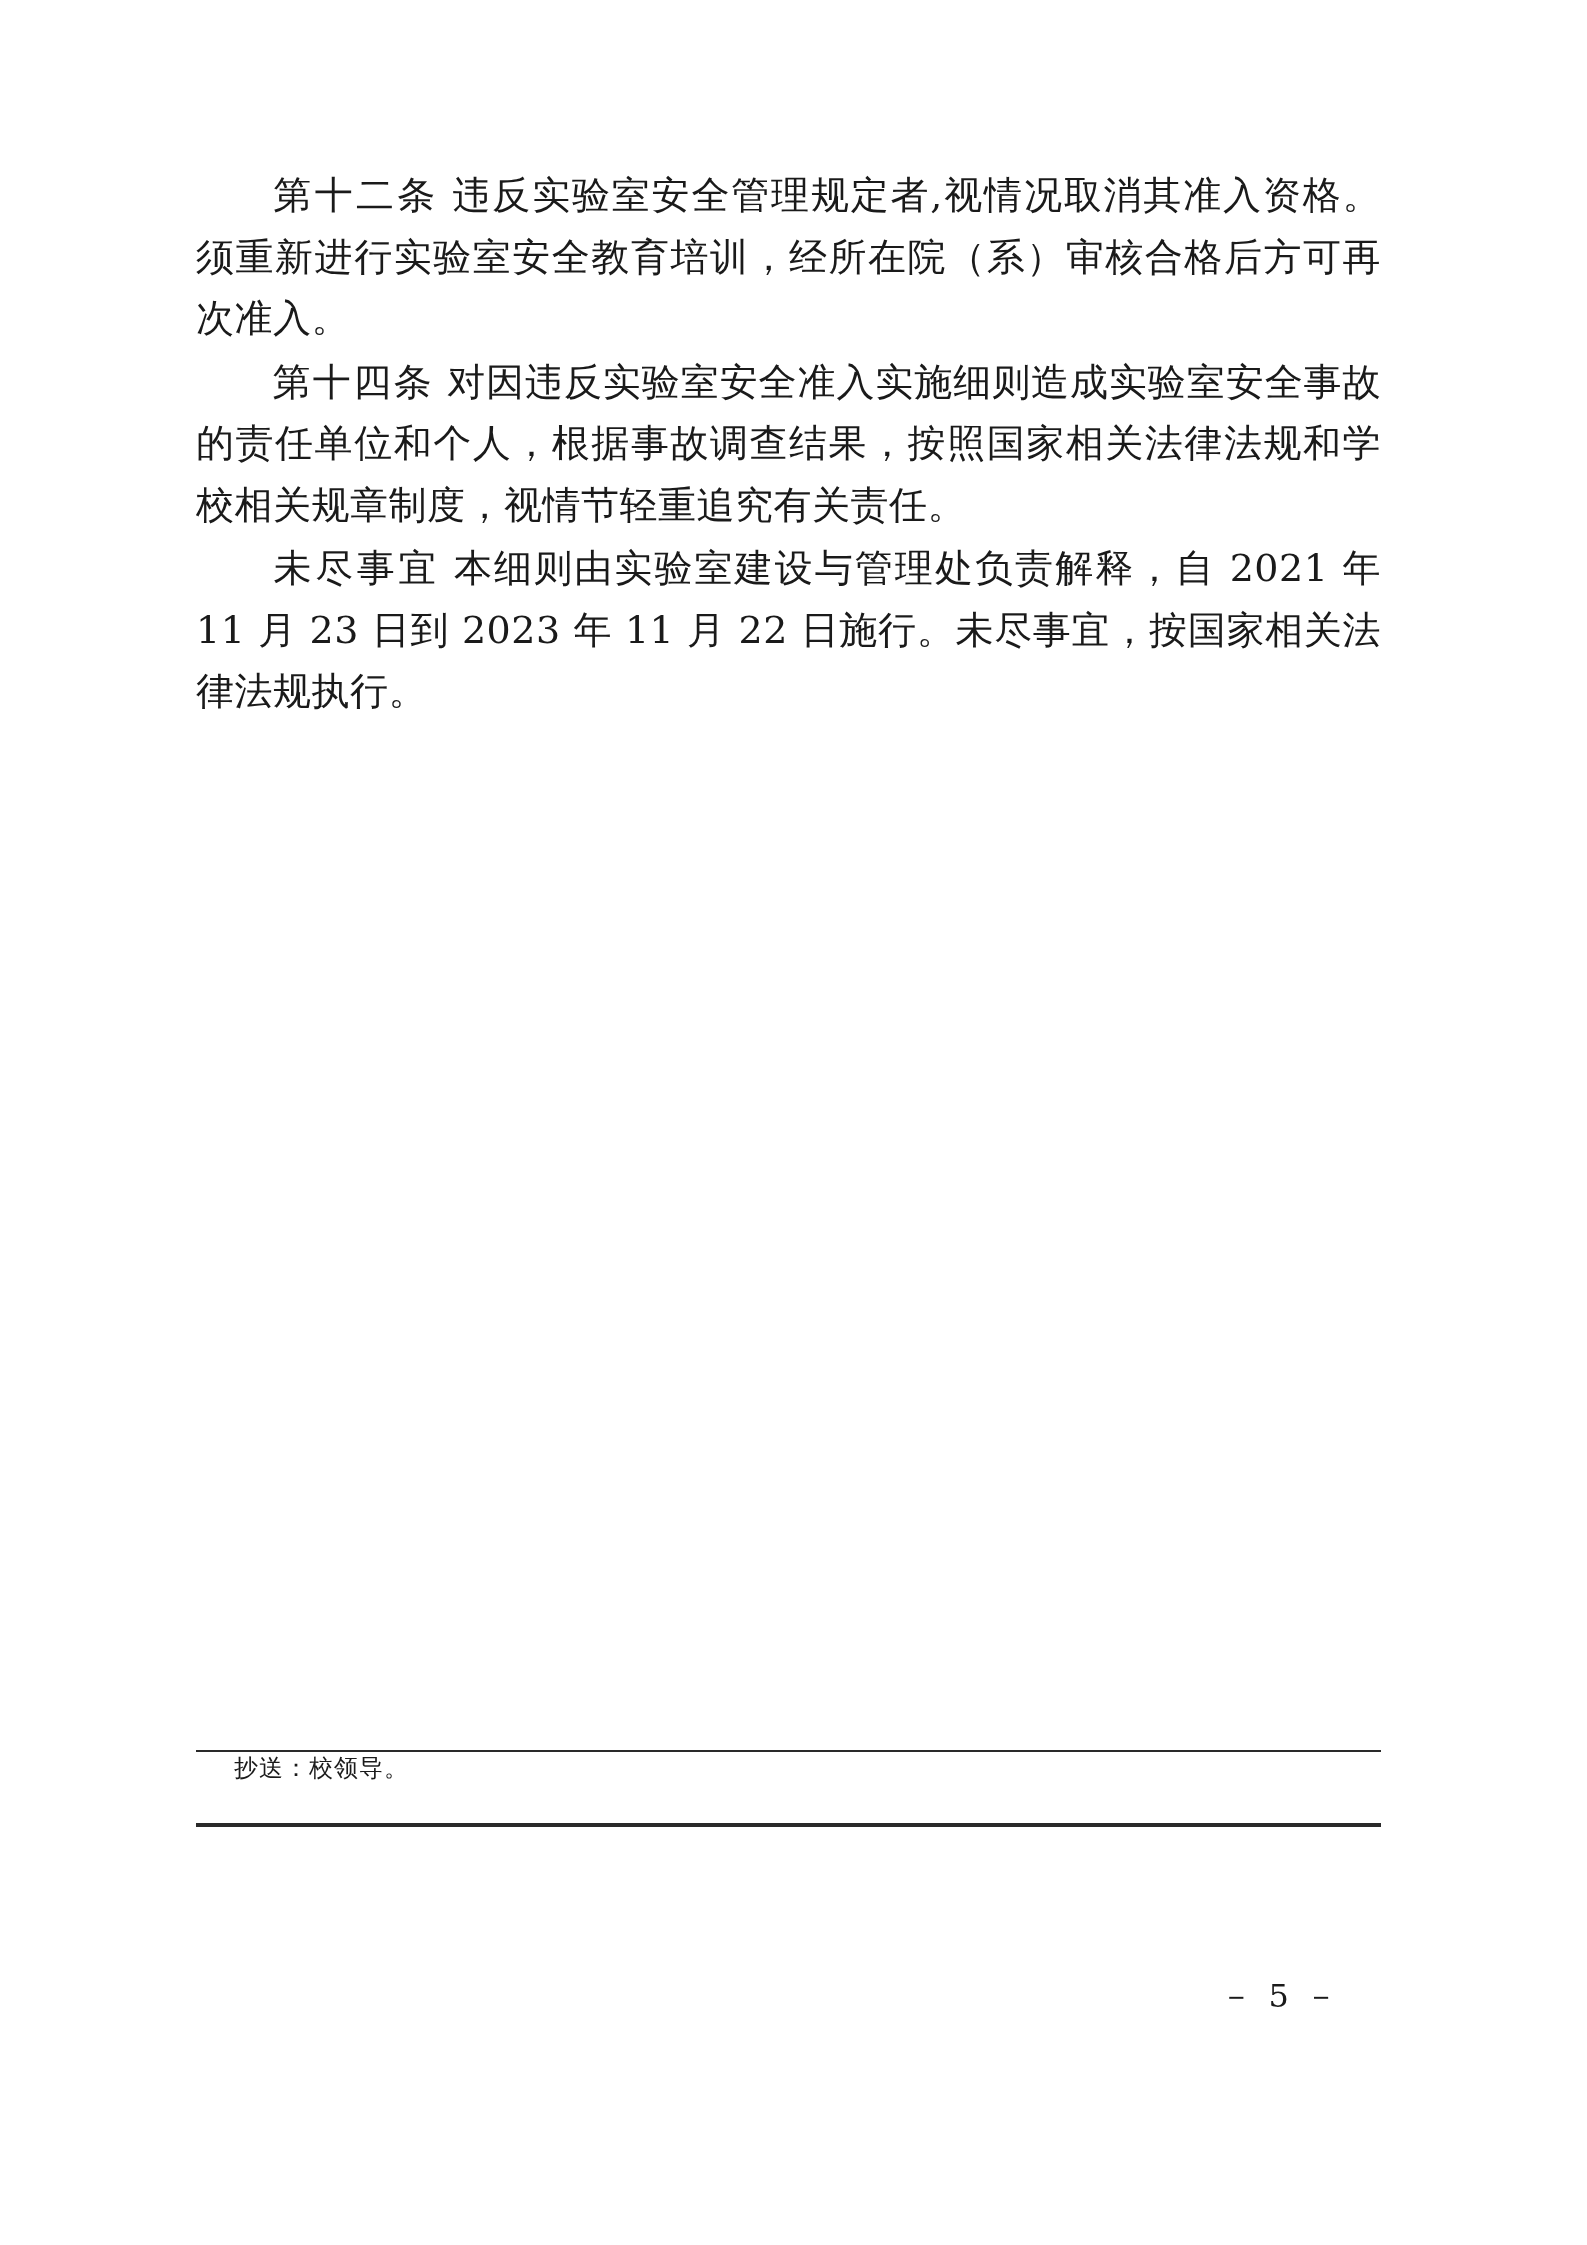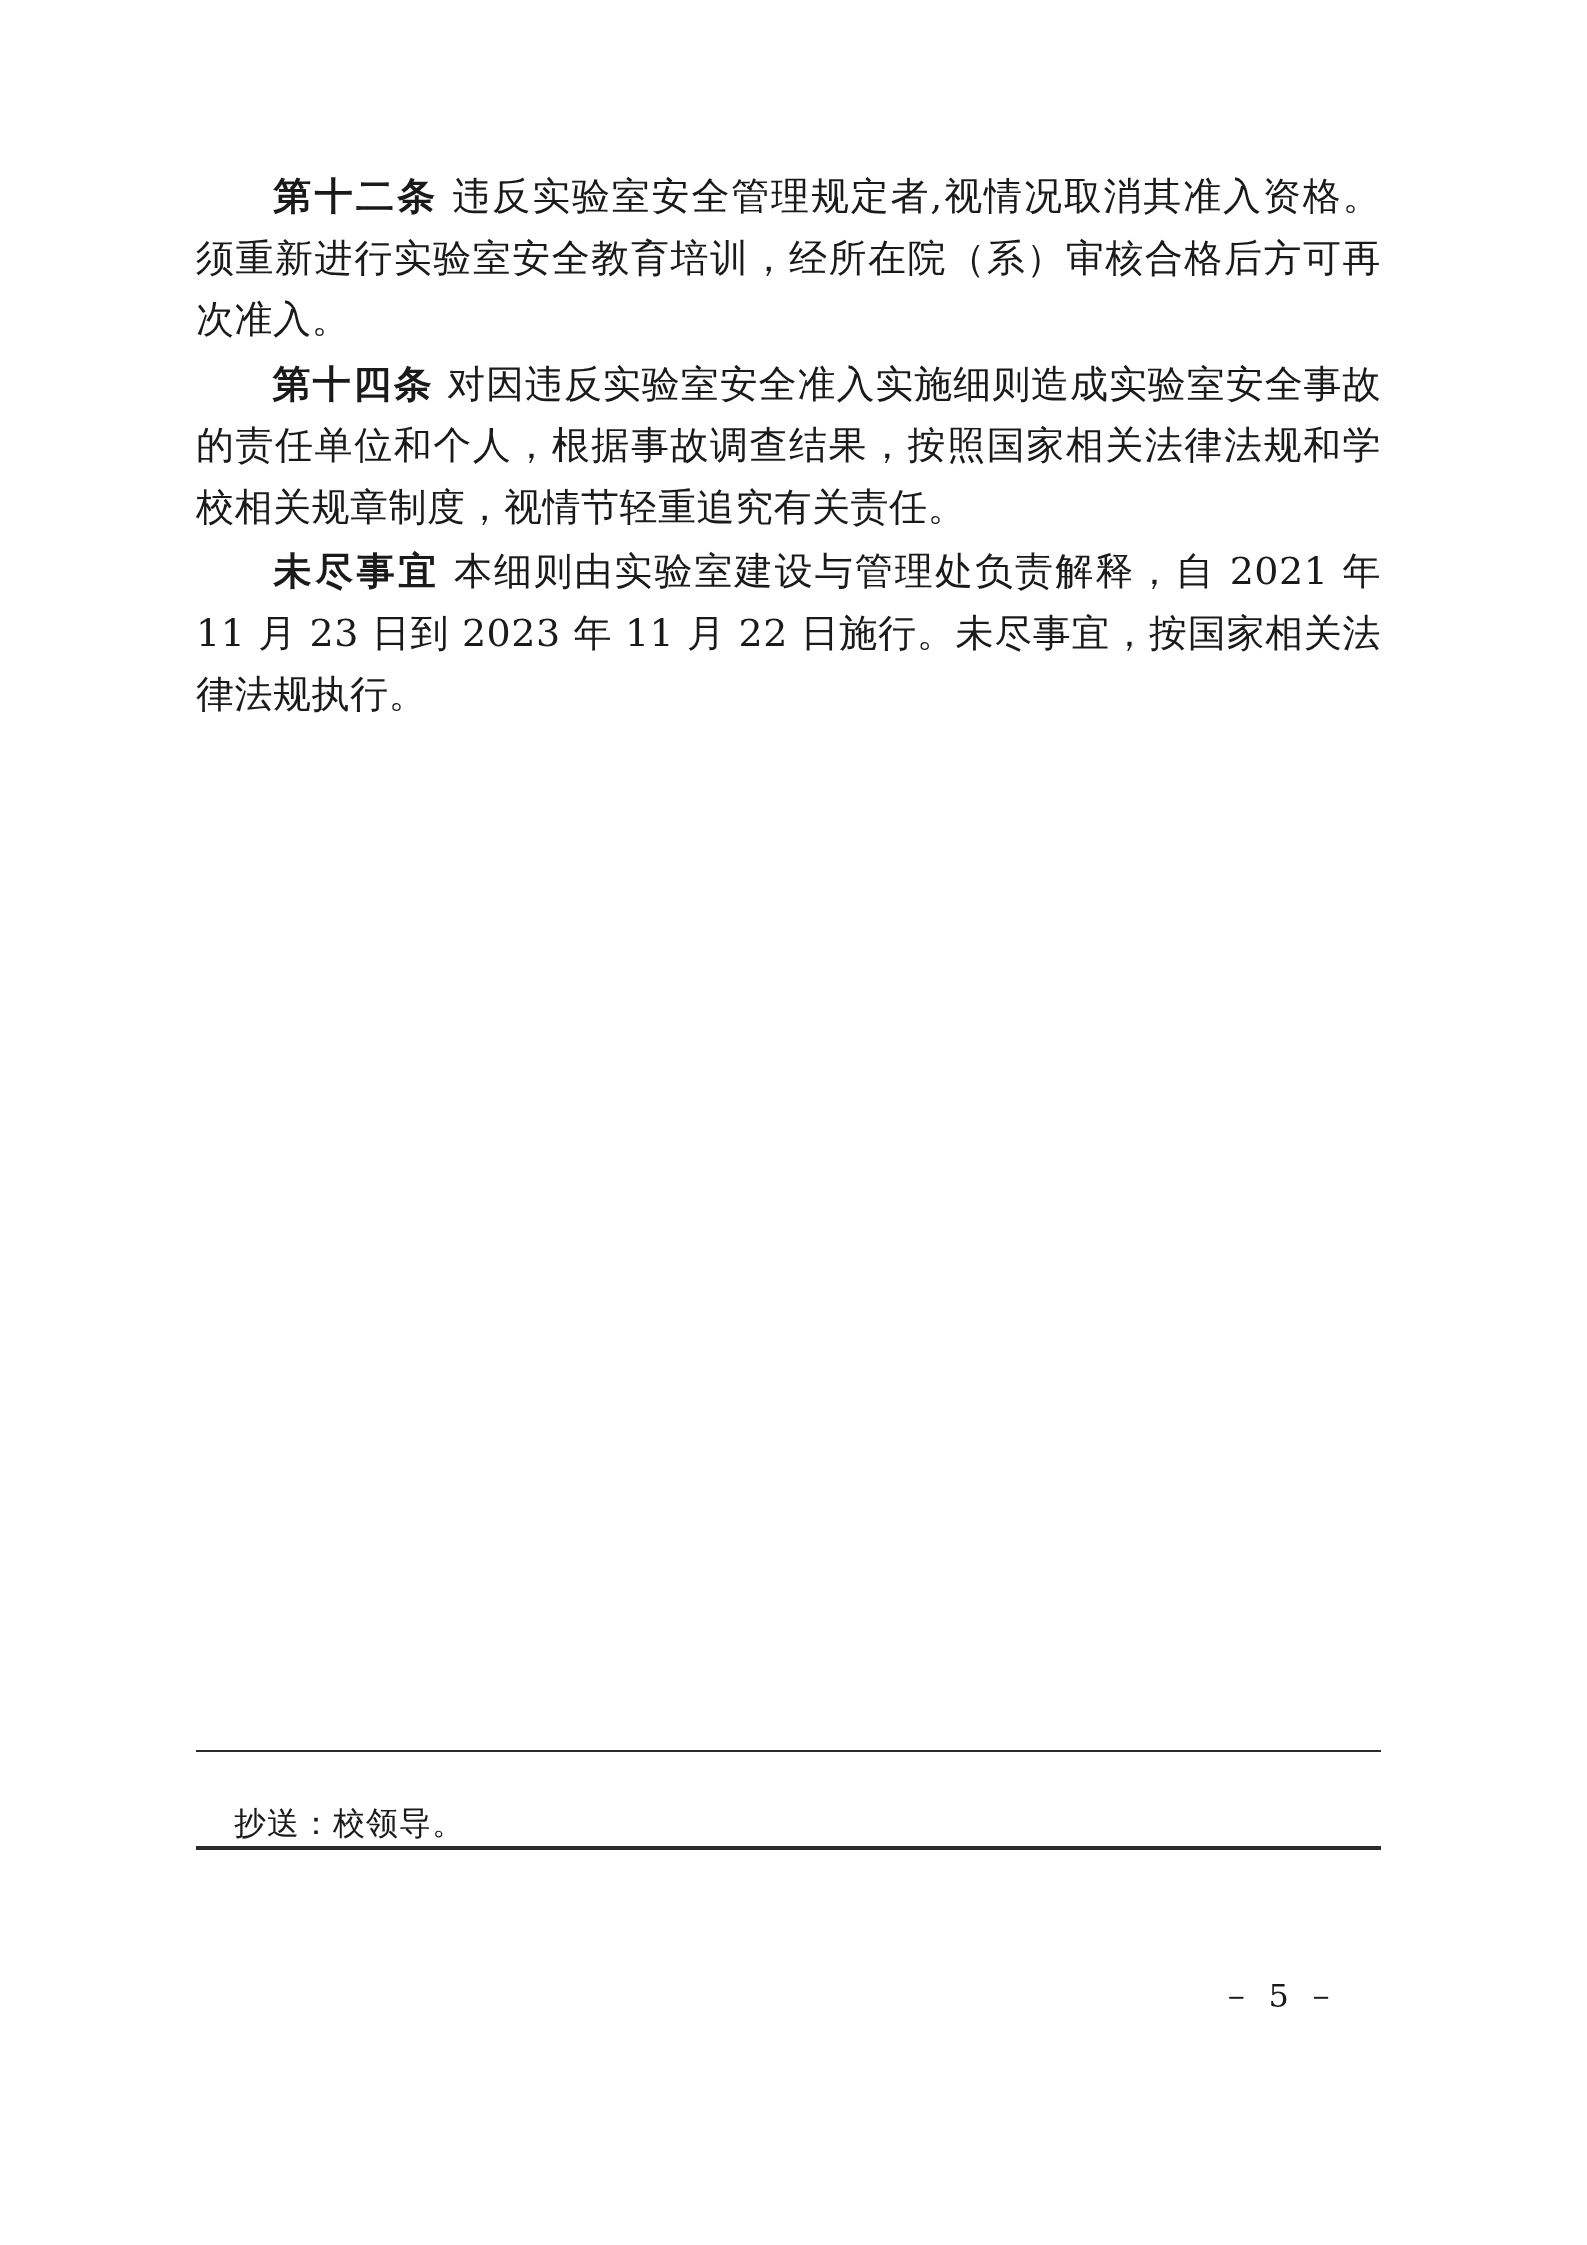--- a/index.html
+++ b/index.html
@@ -30,21 +30,21 @@
   .para {
     font-size: 38px;
     line-height: 1.62;
     text-align: justify;
     text-justify: inter-ideograph;
     margin: 0 0 2px 0;
     letter-spacing: 0.5px;
     text-indent: 0;
   }
   .para .lead {
-    font-weight: 700;
+    font-weight: 400;
     letter-spacing: 2px;
     font-family: "DejaVu Serif", "Liberation Serif", serif;
   }
   .para .body-text {
     font-weight: 400;
   }
   .indent {
     display: inline-block;
     width: 76px;
   }
@@ -56,24 +56,24 @@
     top: 1750px;
     width: 1185px;
   }
   .rule {
     height: 0;
     border-top: 2px solid #2a2a2a;
     width: 100%;
   }
   .footer-row {
     display: flex;
-    align-items: flex-end;
+    align-items: flex-start;
     justify-content: space-between;
-    height: 94px;
-    font-size: 32px;
+    height: 71px;
+    font-size: 24px;
     letter-spacing: 1px;
   }
   .footer-row .left {
     padding-left: 38px;
   }
   .footer-row .right {
     padding-right: 10px;
   }
   .footer-row.single .left {
     padding-left: 38px;

